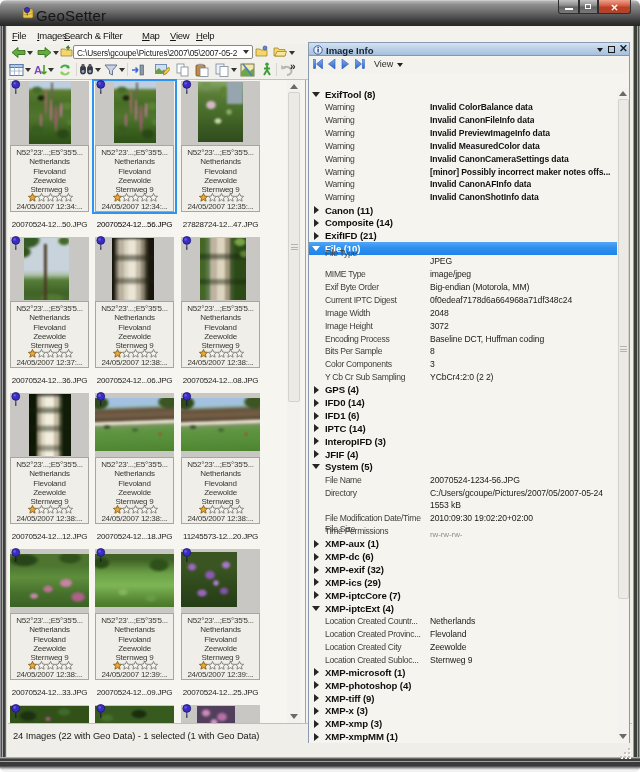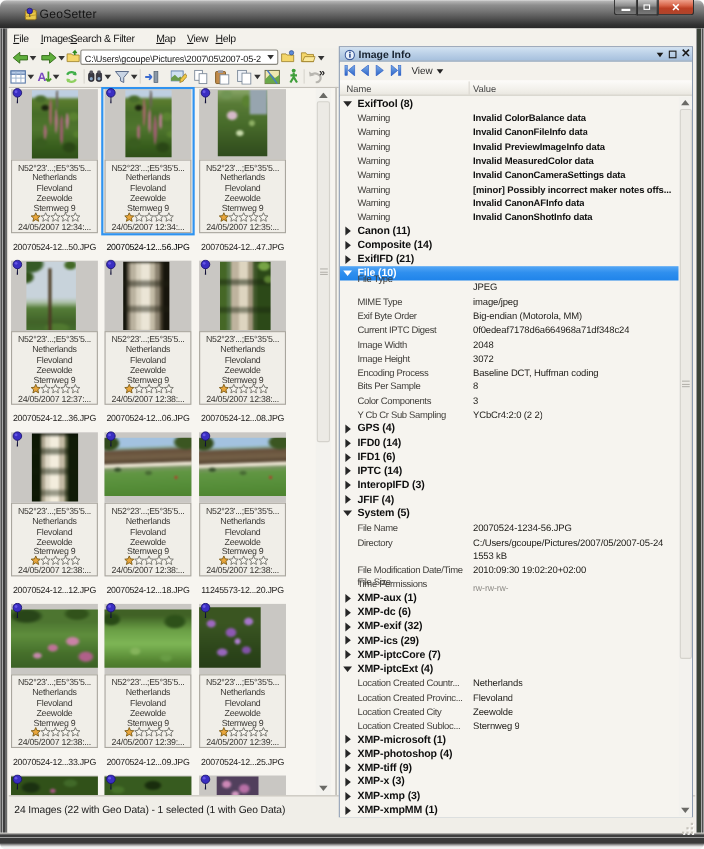--- a/index.html
+++ b/index.html
@@ -10,21 +10,21 @@
  background:linear-gradient(180deg,#dcdcdc 0%,#b2b2b2 5%,#8e8e8e 18%,#767676 38%,#555 62%,#333 86%,#272727 100%);}
 #borderL{position:absolute;left:0;top:26px;width:8px;height:731px;
  background:linear-gradient(90deg,#909090 0 1px,#4f4f4f 1px 2px,#a8a8a8 2px 3px,#3e3e3e 3px 5px,#6a6a6a 5px 6px,#d8d6d0 6px 7px,#f2f0ea 7px 8px);}
 #borderR{position:absolute;left:632px;top:26px;width:8px;height:731px;
  background:linear-gradient(90deg,#f2f0ea 0 1px,#9a9a9a 1px 2px,#3a4238 2px 5px,#a8a8a8 5px 6px,#4f4f4f 6px 7px,#9a9a9a 7px 8px);}
 #borderB{position:absolute;left:0;top:757px;width:640px;height:15px;border-radius:0 0 5px 5px;
  background:linear-gradient(180deg,#b0aeaa 0 1px,#6a6a6a 1px 2px,#3e3e3e 2px 4px,#a0a0a0 4px 5px,#3a3a3a 5px 9px,#555 9px 10px,#8a8a8a 10px 11px,#b8b8b8 11px 12px,#e0e0e0 12px 13px,#f2f2f2 13px 15px);}
 #client{position:absolute;left:8px;top:26px;width:624px;height:731px;background:#f2f0ea}
 
 #ticon{position:absolute;left:22px;top:6px}
-#title{position:absolute;left:36px;top:6.5px;font-size:11px;color:#151515;font-weight:400;letter-spacing:.2px}
+#title{position:absolute;left:36px;top:6.5px;font-size:15px;color:#151515;font-weight:400;letter-spacing:.2px}
 #winbtns{position:absolute;left:558px;top:0px;width:73px;height:15px}
 .wb{position:absolute;top:0;height:14px;border:1px solid #2e2e2e;border-top:none;
  background:linear-gradient(180deg,#c2c2c2 0%,#8e8e8e 40%,#636363 55%,#7a7a7a 100%)}
 #wmin{left:0;width:21px;border-radius:0 0 0 3px}
 #wmax{left:21px;width:19px}
 #wclose{left:40px;width:33px;border-radius:0 0 3px 0;
  background:linear-gradient(180deg,#efa18c 0%,#d8654a 38%,#bc3f24 58%,#ad452c 100%)}
 .wg{position:absolute;color:#fff;font-size:9px;font-weight:700;line-height:9px}
 
 #menubar{position:absolute;left:8px;top:26px;width:624px;height:18px;background:#f4f2ec}
@@ -380,21 +380,21 @@
 <svg class="st" style="left:209px;top:114px" width="9" height="9" viewBox="0 0 10 10">
       <path d="M5 0.4 L6.3 3.4 L9.6 3.7 L7.1 5.9 L7.9 9.1 L5 7.4 L2.1 9.1 L2.9 5.9 L0.4 3.7 L3.7 3.4 Z" fill="#f7f5ef" stroke="#6f6f68" stroke-width="0.9"></path>
     </svg>
 <svg class="st" style="left:218px;top:114px" width="9" height="9" viewBox="0 0 10 10">
       <path d="M5 0.4 L6.3 3.4 L9.6 3.7 L7.1 5.9 L7.9 9.1 L5 7.4 L2.1 9.1 L2.9 5.9 L0.4 3.7 L3.7 3.4 Z" fill="#f7f5ef" stroke="#6f6f68" stroke-width="0.9"></path>
     </svg>
 <svg class="st" style="left:227px;top:114px" width="9" height="9" viewBox="0 0 10 10">
       <path d="M5 0.4 L6.3 3.4 L9.6 3.7 L7.1 5.9 L7.9 9.1 L5 7.4 L2.1 9.1 L2.9 5.9 L0.4 3.7 L3.7 3.4 Z" fill="#f7f5ef" stroke="#6f6f68" stroke-width="0.9"></path>
     </svg>
 <div class="il" style="left:173px;top:122.9px">24/05/2007 12:35:...</div>
-<div class="fname" style="left:165px;top:141px">20070524-12...47.JPG</div>
+<div class="fname" style="left:165px;top:141px">27828724-12...47.JPG</div>
 <svg class="pin" style="left:172.5px;top:1px" width="12" height="15" viewBox="0 0 12 15">
       <path d="M5.6 7.5 L5.2 13.8 L6.4 13.8 L6.2 7.5 Z" fill="#101038"></path>
       <circle cx="5.8" cy="4.4" r="3.9" fill="#3a2ec2" stroke="#1c1470" stroke-width="0.8"></circle>
       <circle cx="4.6" cy="3.4" r="1.3" fill="#6a5ae8" opacity="0.9"></circle>
     </svg>
 <div class="strip" style="left:2px;top:158px"></div>
 <div class="ph pC" style="left:16px;top:159px;width:45px;height:62px"></div>
 <div class="ibox" style="left:2px;top:222px"></div>
 <div class="il" style="left:2px;top:225.0px">N52°23'...;E5°35'5...</div>
 <div class="il" style="left:2px;top:234.3px">Netherlands</div>
@@ -716,25 +716,20 @@
       <rect x="4.4" y="2" width="1.4" height="1.4" fill="#2a4a8a"></rect>
     </svg>
 <div id="phtitle">Image Info</div>
 <div id="phbtns">
 <div style="position:absolute;left:0px;top:5px;width:0;height:0;border-left:3.5px solid transparent;border-right:3.5px solid transparent;border-top:4.5px solid #1a1a1a"></div>
 <div style="position:absolute;left:11px;top:2.5px;width:7px;height:7px;border:1.6px solid #1a1a1a"></div>
 <div style="position:absolute;left:22px;top:-1px;font-size:10.5px;font-weight:700">✕</div>
 </div>
 <div id="ptool">
 </div>
-<div id="pcolh">
-      <div class="pch" style="left:6px">Name</div>
-      <div class="pch" style="left:121px">Value</div>
-      <div style="position:absolute;left:117px;top:1px;width:1px;height:12px;background:#dbd8d0"></div>
-    </div>
 <div id="ptree">
       <div class="tri down" style="top:4.0px"></div>
 <div class="gname" style="top:1.0px">ExifTool (8)</div>
 <div class="cname" style="top:14.3px">Warning</div>
 <div class="tval vb" style="top:14.3px">Invalid ColorBalance data</div>
 <div class="cname" style="top:27.2px">Warning</div>
 <div class="tval vb" style="top:27.2px">Invalid CanonFileInfo data</div>
 <div class="cname" style="top:40.0px">Warning</div>
 <div class="tval vb" style="top:40.0px">Invalid PreviewImageInfo data</div>
 <div class="cname" style="top:52.9px">Warning</div>

